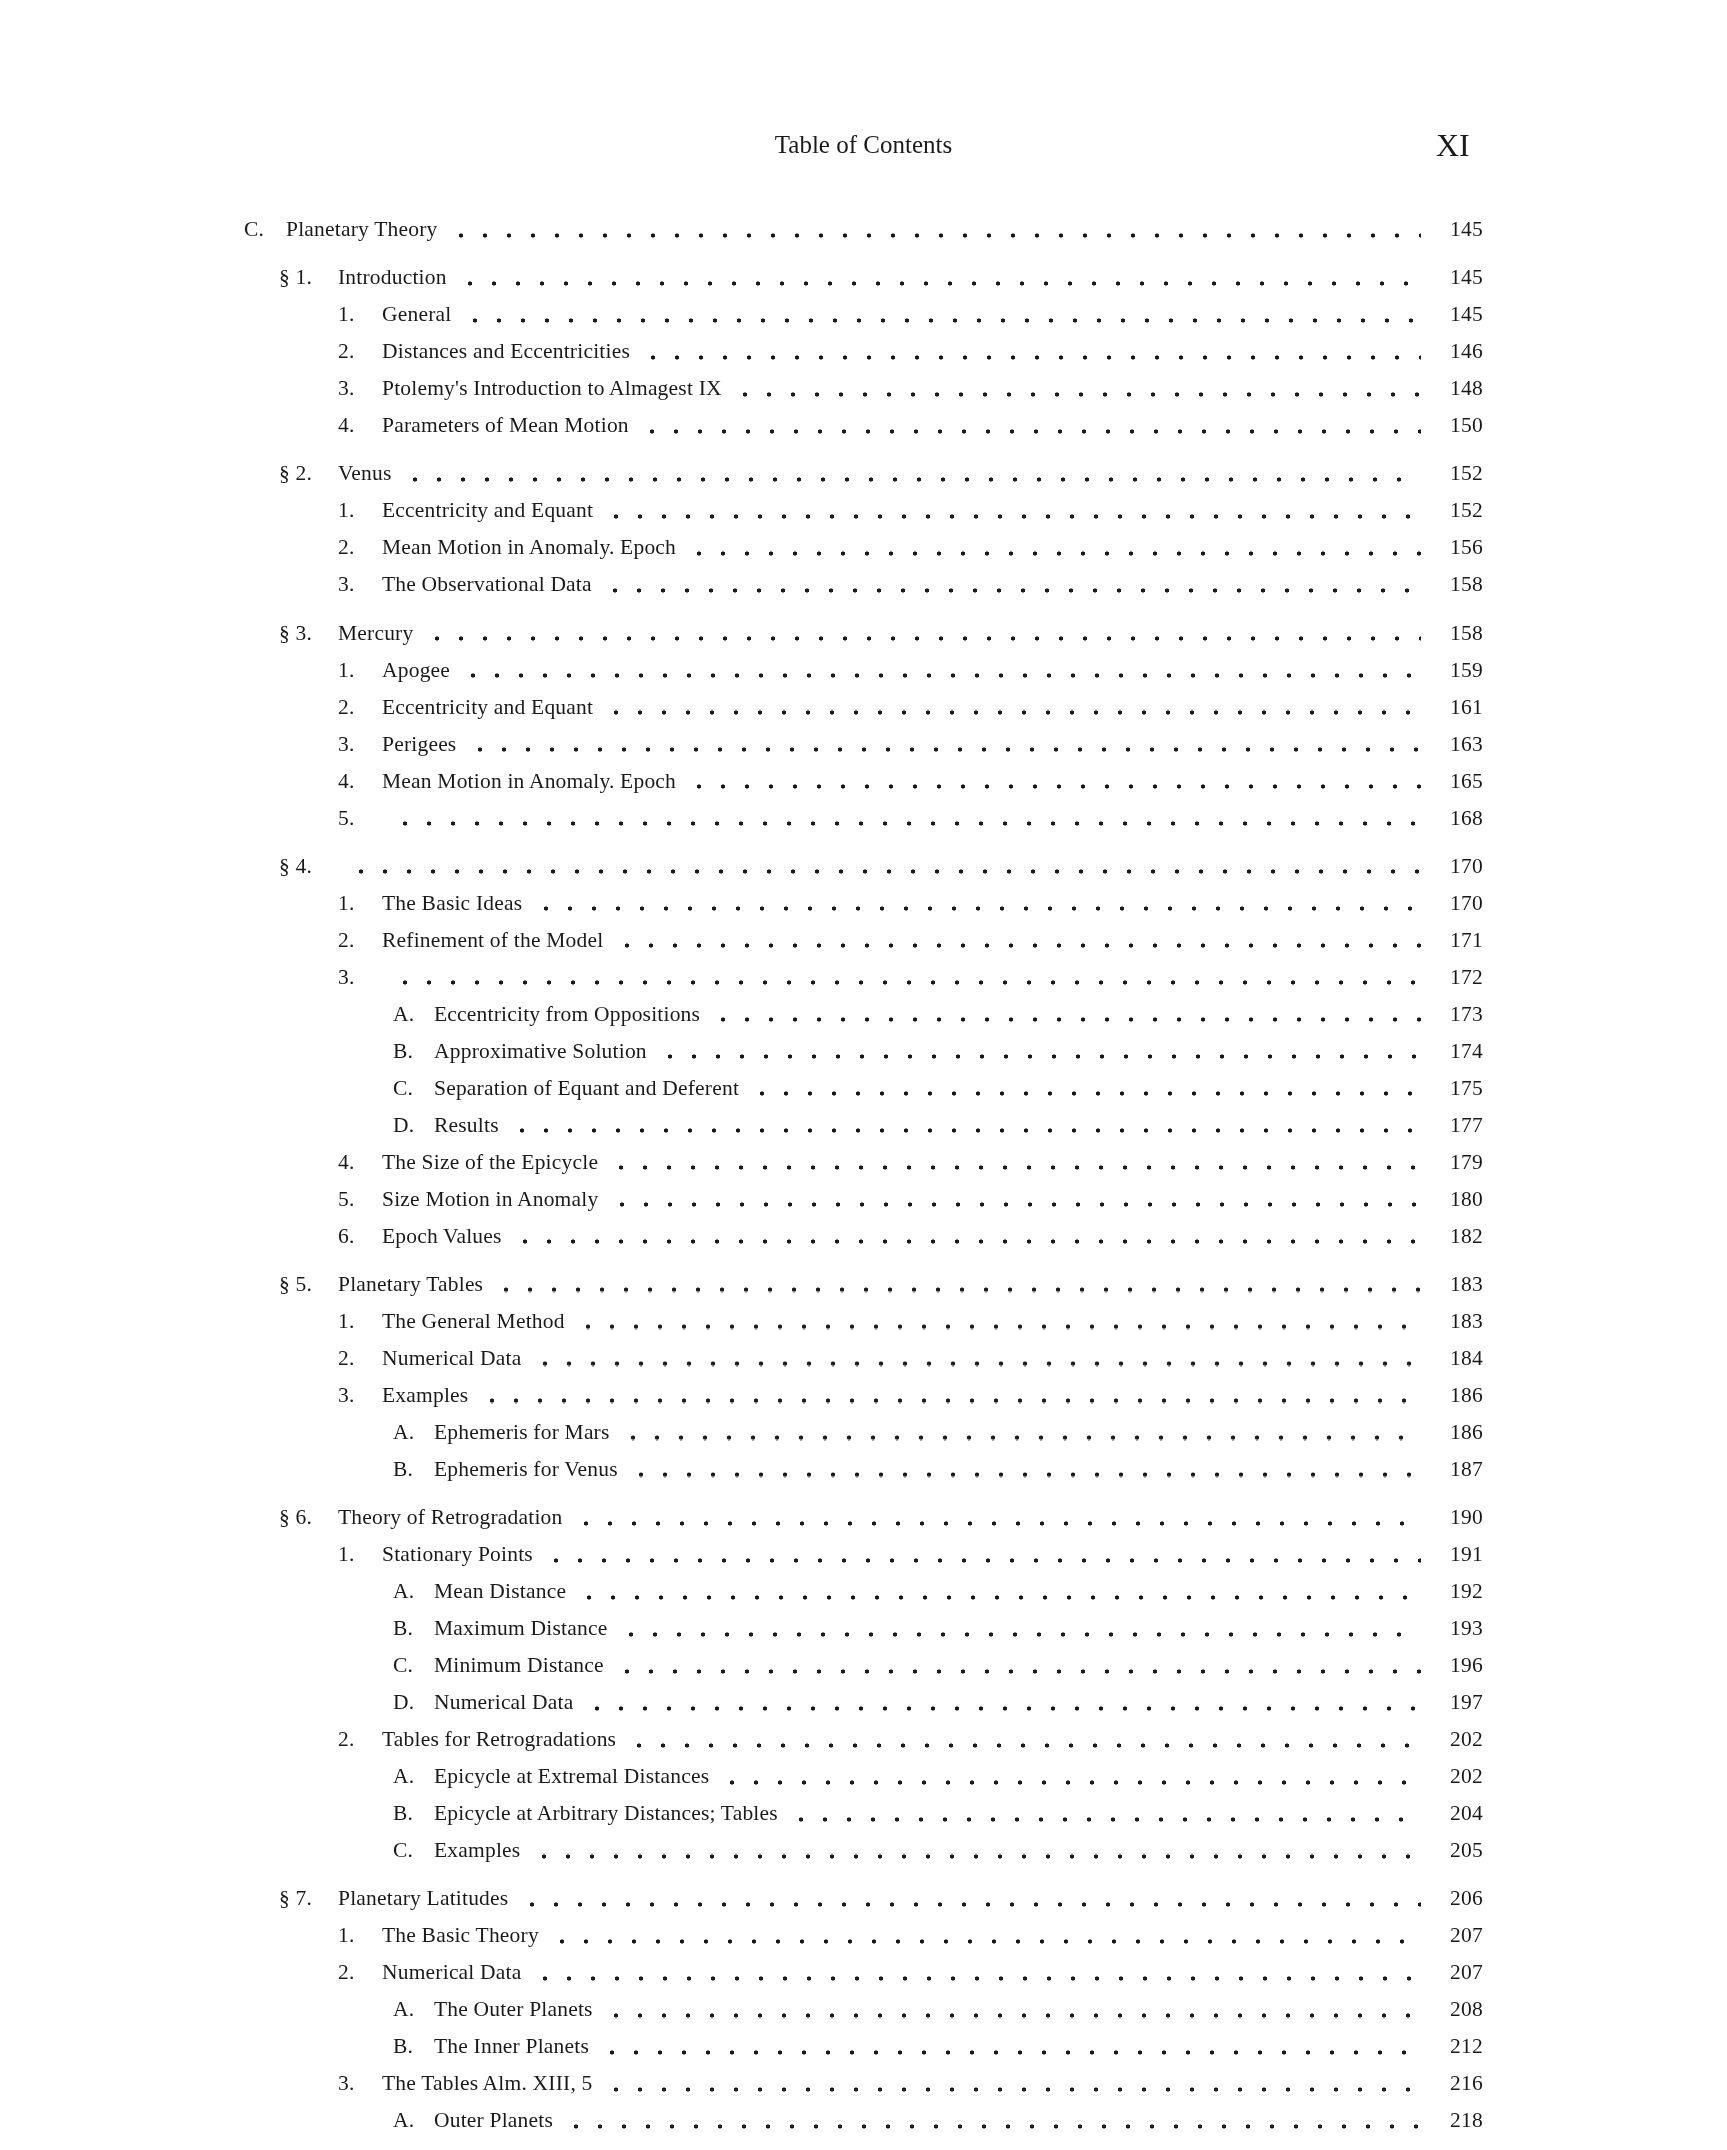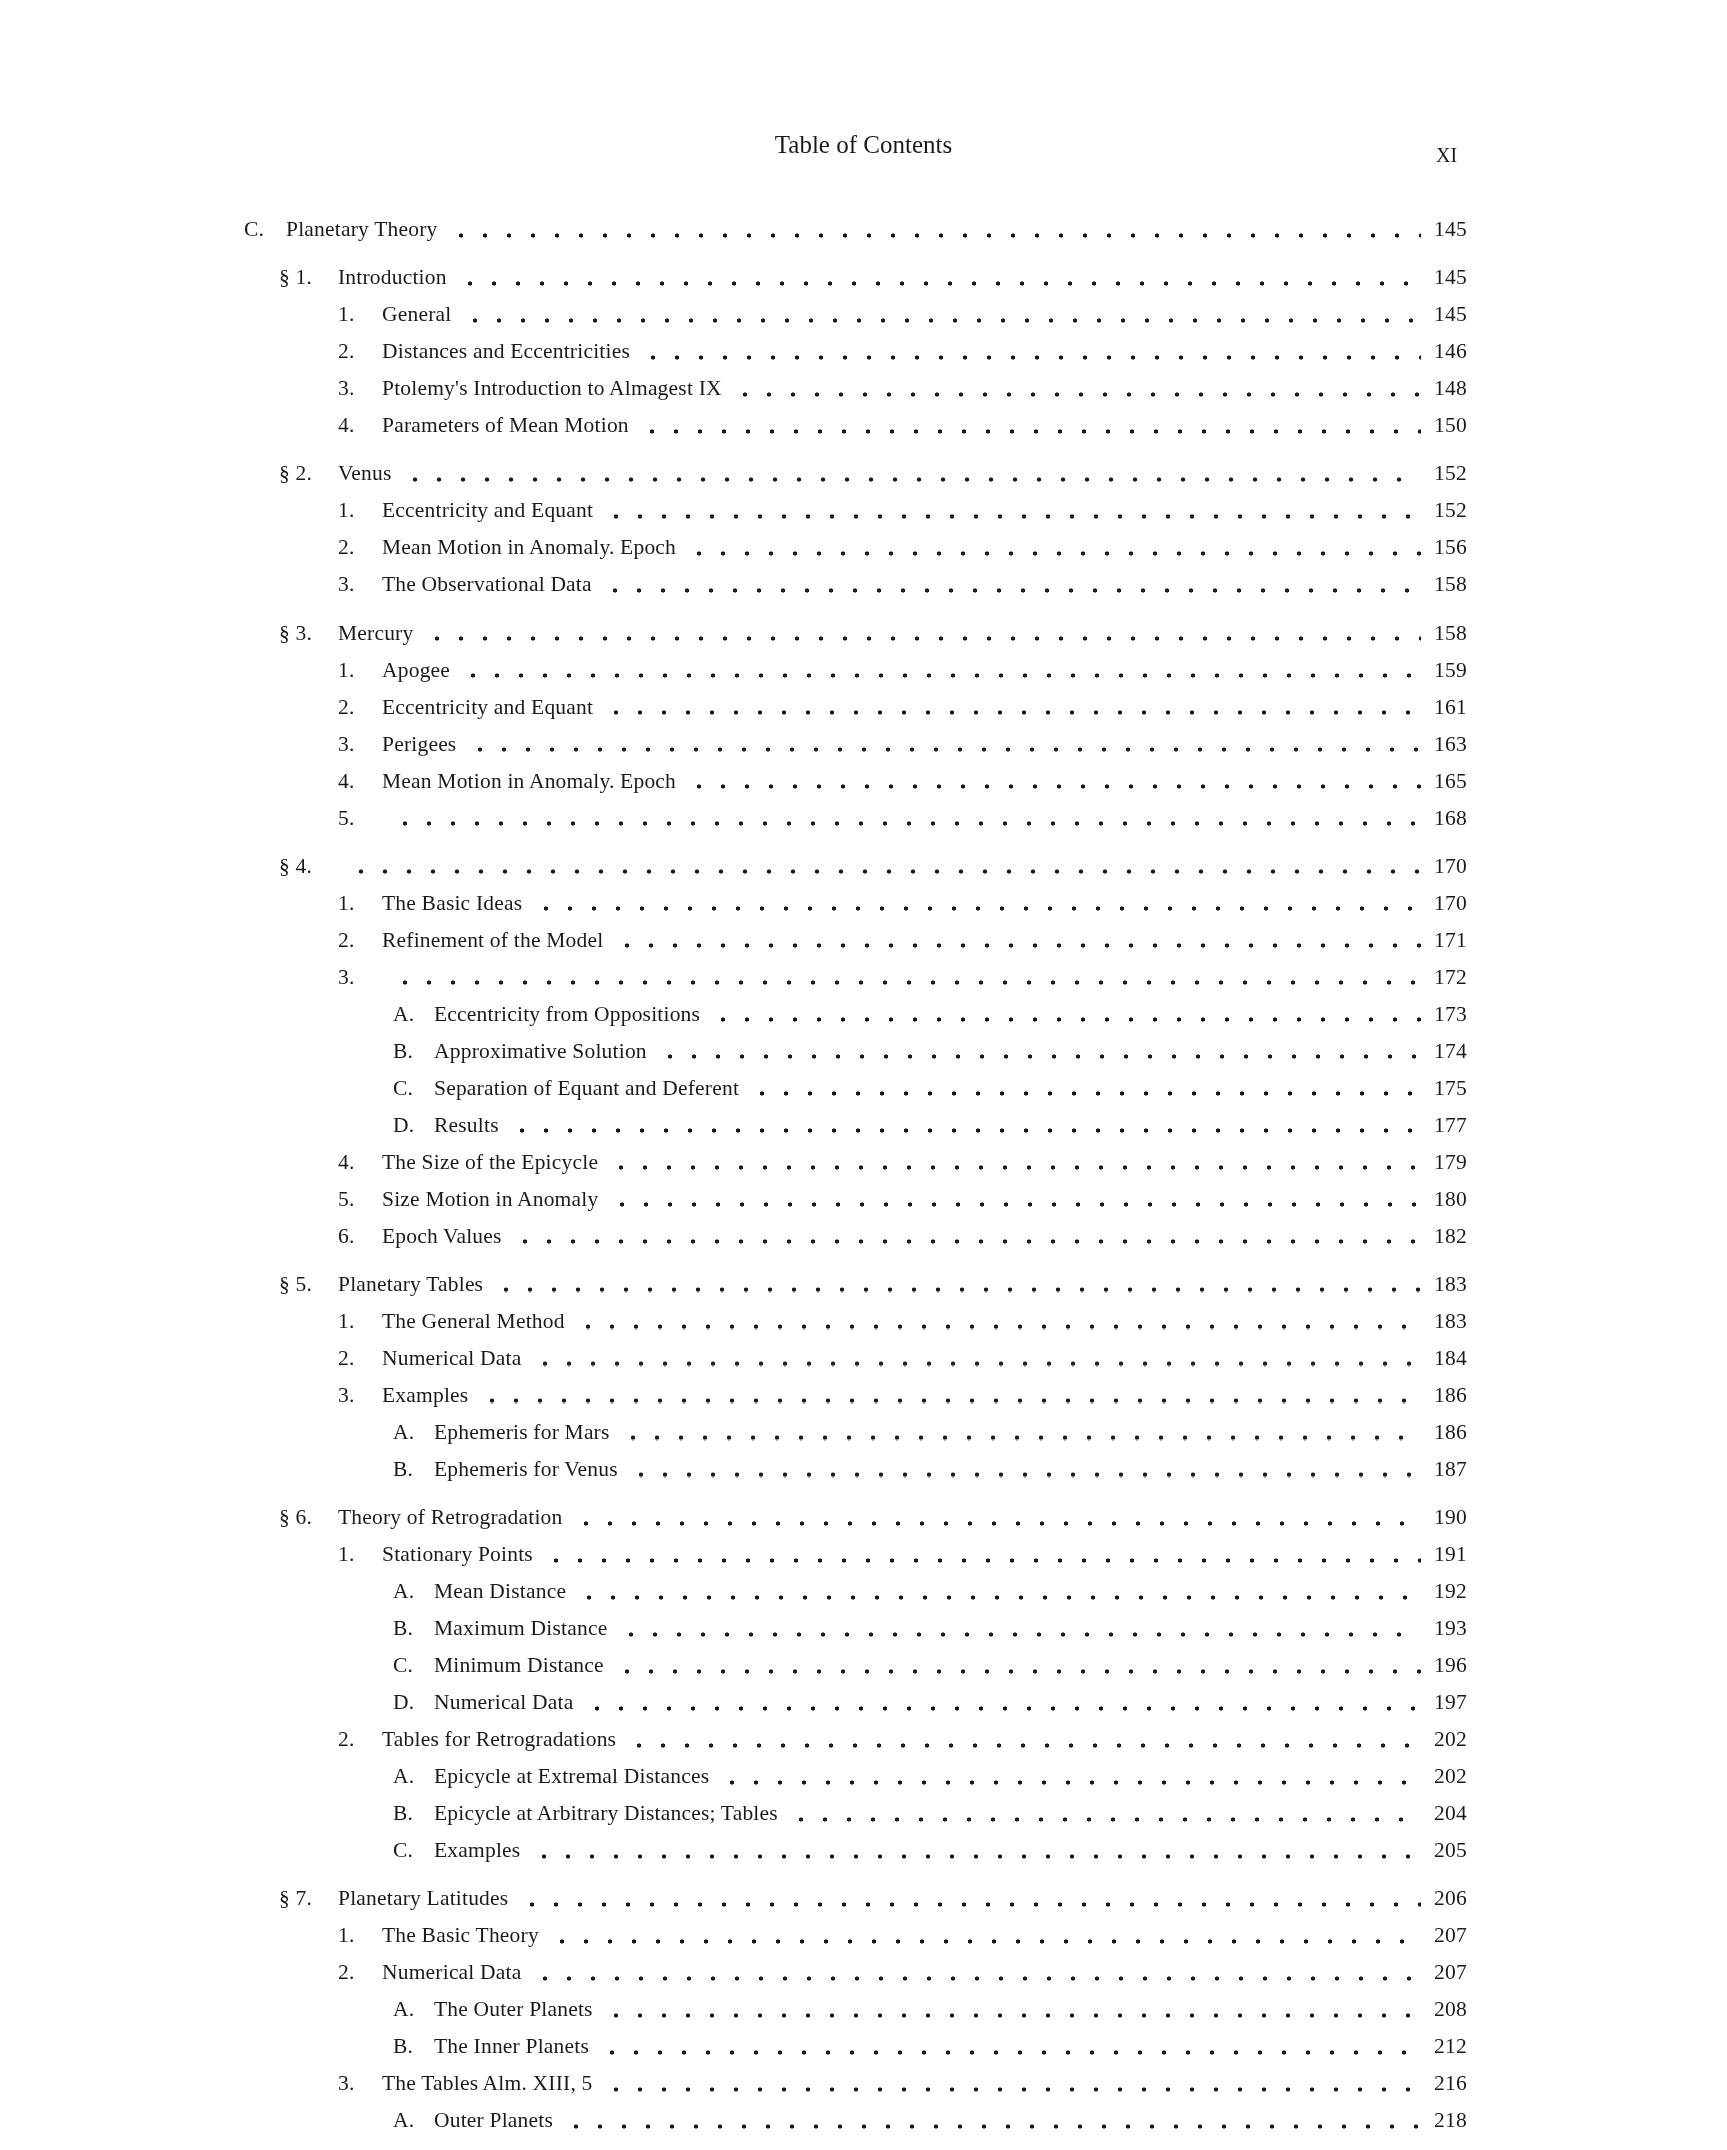--- a/index.html
+++ b/index.html
@@ -5,32 +5,32 @@
   :root{ --ink:#1a1a1a; --paper:#ffffff; --wm-blue:#6ca6c8; }
   html,body{margin:0;padding:0;}
   body{
     width:1727px;height:2479px;position:relative;overflow:hidden;
     background:var(--paper);color:var(--ink);
     font-family:"Liberation Serif", serif;
   }
   
   .page-header{position:absolute;top:130px;left:0;width:1727px;text-align:center;
     font-size:25px;line-height:30px;z-index:2;}
-  .folio{position:absolute;top:141px;left:1436px;font-size:20px;line-height:28px;z-index:2;}
+  .folio{position:absolute;top:131px;left:1436px;font-size:32px;line-height:28px;z-index:2;}
   
   #toc{position:absolute;top:211px;left:0;width:1727px;z-index:2;}
   .row{position:relative;display:flex;align-items:baseline;height:37px;line-height:37px;
     font-size:21.5px;letter-spacing:0.2px;padding-right:228px;box-sizing:border-box;}
   .row.sec{margin-top:11.2px;}
   .marker{position:absolute;top:0;white-space:pre;}
   .title{white-space:pre;}
   .leader{flex:1 1 auto;height:5.2px;align-self:flex-end;margin:0 13px 10.3px 11.2px;
     background-image:radial-gradient(circle, #1b1b1b 1.9px, transparent 2.4px);
     background-size:24px 5.2px;background-repeat:repeat-x;background-position:left center;}
-  .pageno{min-width:65px;text-align:left;white-space:pre;}
+  .pageno{min-width:65px;text-align:center;white-space:pre;}
   
   
   .watermark{position:absolute;left:0;top:0;width:1727px;height:2479px;z-index:1;pointer-events:none;}
 </style>
 </head>
 <body>
 
 <div class="page-header">Table of Contents</div>
 <div class="folio">XI</div>
 

